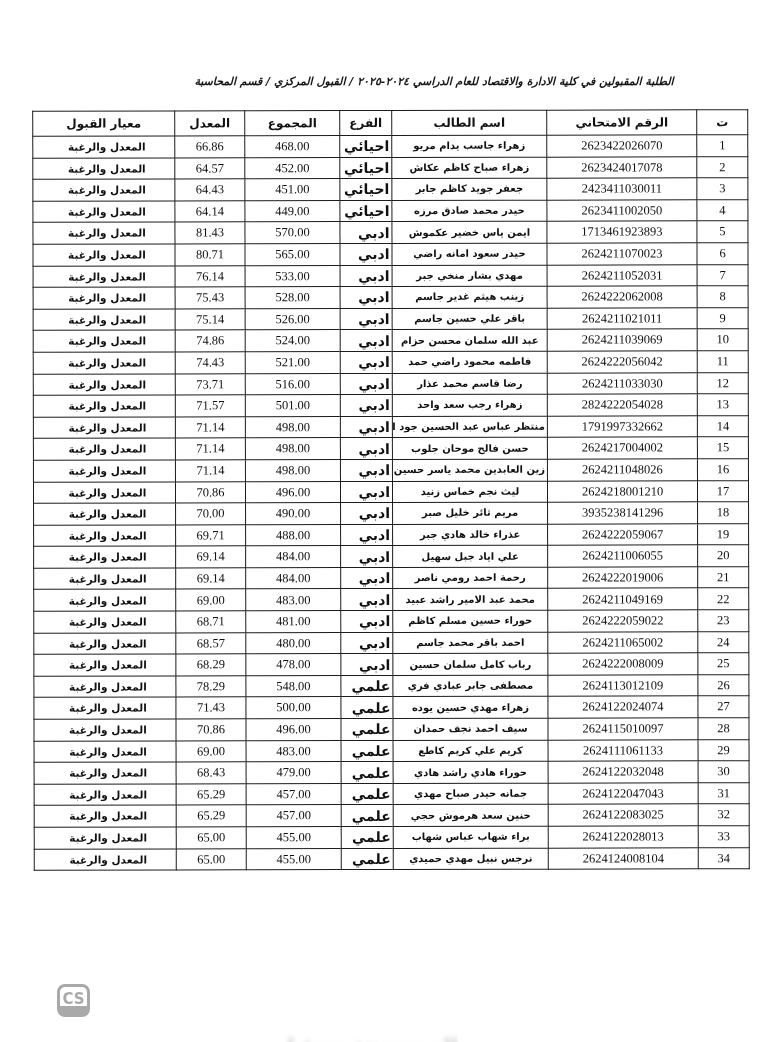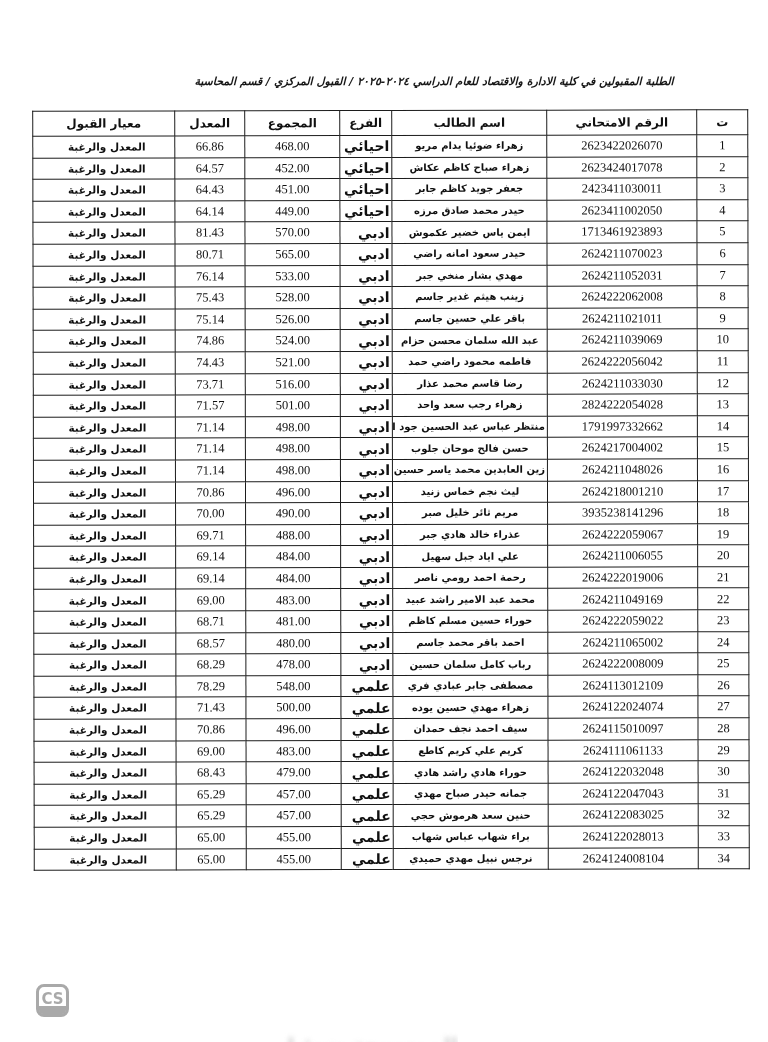--- a/index.html
+++ b/index.html
@@ -55,20 +55,21 @@
     position:absolute;left:36px;top:984px;
     display:flex;align-items:center;gap:11px;
   }
   .cs-logo{
     width:33px;height:33px;flex:0 0 auto;
     border:3px solid #a9a9a9;border-radius:8px;
     position:relative;color:#a9a9a9;
     font-weight:bold;font-size:15px;
     text-align:center;line-height:24px;
     box-sizing:border-box;
+    margin-left:21px;
   }
   .cs-logo .bar{
     position:absolute;left:0;right:0;bottom:0;height:8px;
     background:#a9a9a9;border-radius:0 0 4px 4px;
   }
   .footer-text{
     direction:rtl;
     font-size:22px;font-weight:bold;color:#b3b3b3;
     letter-spacing:0.2px;white-space:nowrap;
   }
@@ -106,21 +107,21 @@
       <th>الفرع</th>
       <th>المجموع</th>
       <th>المعدل</th>
       <th>معيار القبول</th>
     </tr>
   </thead>
   <tbody>
       <tr>
         <td class="num">1</td>
         <td class="num">2623422026070</td>
-        <td class="ar name">زهراء ضوئيا يدام مريو</td>
+        <td class="ar name">زهراء جاسب يدام مريو</td>
         <td class="ar branch">احيائي</td>
         <td class="num">468.00</td>
         <td class="num">66.86</td>
         <td class="ar crit">المعدل والرغبة</td>
       </tr>
       <tr>
         <td class="num">2</td>
         <td class="num">2623424017078</td>
         <td class="ar name">زهراء صباح كاظم عكاش</td>
         <td class="ar branch">احيائي</td>

